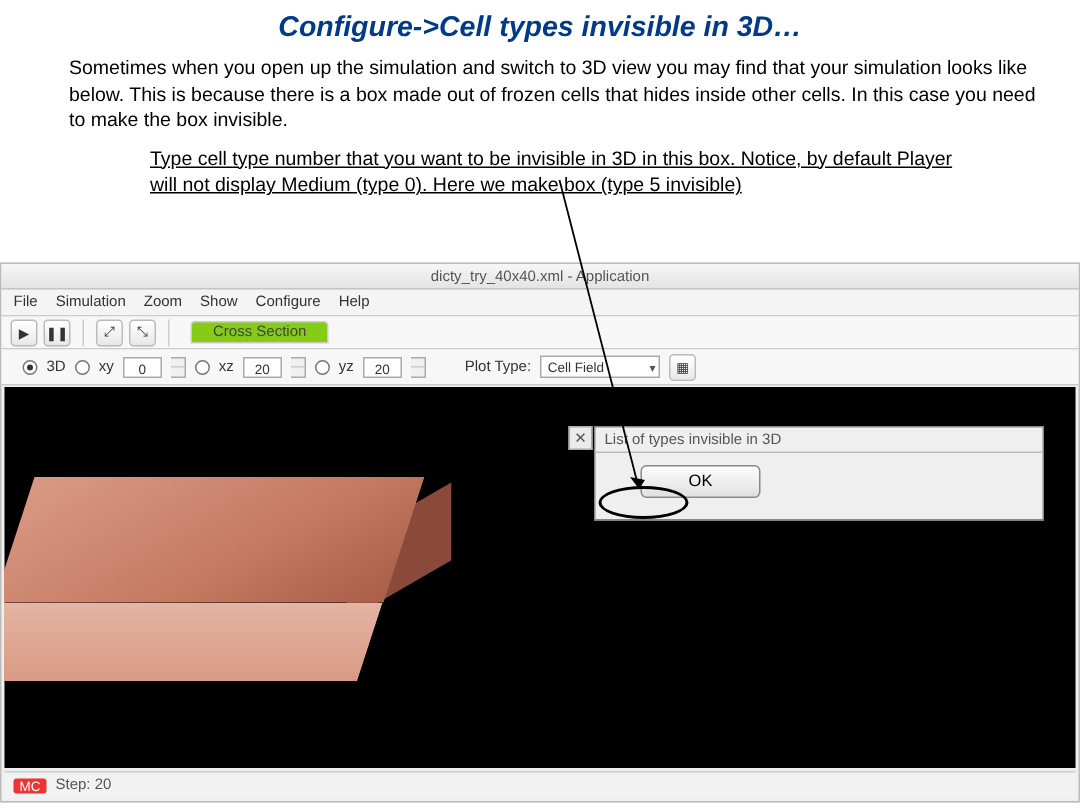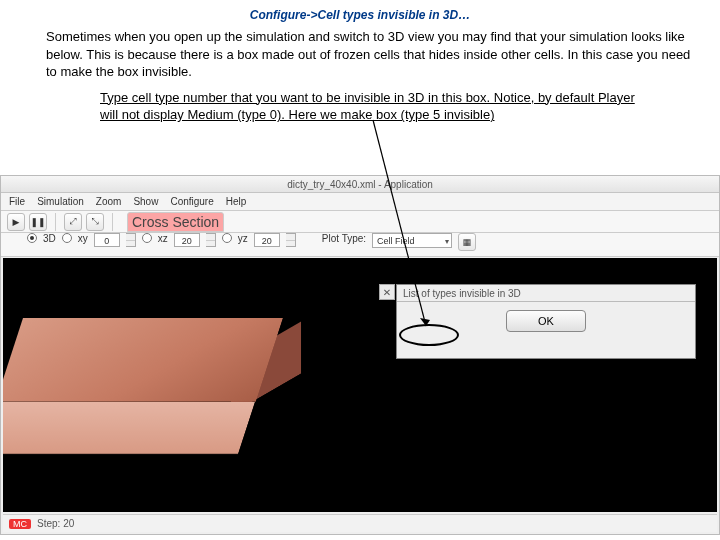--- a/index.html
+++ b/index.html
@@ -10,21 +10,21 @@
     background: #fff;
     font-family: Arial, sans-serif;
     font-size: 13px;
     color: #000;
     overflow: hidden;
     position: relative;
   }
   .title {
     text-align: center;
     font-weight: bold;
-    font-size: 12px;
+    font-size: 19px;
     color: #003a88;
     padding: 8px 0 6px 0;
     font-style: italic;
   }
   .para1 {
     padding: 0 22px 8px 22px;
     line-height: 1.35;
     margin-left: 24px;
   }
   .para2 {
@@ -85,35 +85,35 @@
     display: inline-flex;
     align-items: center;
     justify-content: center;
     font-size: 9px;
     color: #333;
   }
   .divider {
     width: 1px; height: 18px; background: #ccc; margin: 0 4px;
   }
   .sect-label {
-    font-size: 14px;
+    font-size: 10px;
     color: #444;
     border: 1px solid #ccc;
     border-radius: 3px 3px 0 0;
-    padding: 1px 4px;
-    background: #fca5a5;
+    padding: 1px 14px;
+    background: #84cc16;
     margin-left: 6px;
   }
   .opt-row {
     height: 24px;
     background: #f7f7f7;
     border-bottom: 1px solid #ccc;
     display: flex;
-    align-items: flex-start;
-    padding-left: 26px;
+    align-items: center;
+    padding-left: 14px;
     gap: 6px;
     font-size: 10px;
     color: #333;
   }
   .radio {
     width: 10px; height: 10px; border: 1px solid #777; border-radius: 50%; display:inline-block; position:relative; background:#fff;
   }
   .radio.on:after { content:""; position:absolute; left:2px; top:2px; width:4px; height:4px; background:#333; border-radius:50%; }
   .numbox {
     width: 26px; height: 14px; border:1px solid #aaa; background:#fff; font-size:9px; text-align:center; line-height:14px;
@@ -198,22 +198,22 @@
     width: 100%;
     height: 18px;
     border: 1px solid #999;
     background: #fff;
     font-size: 11px;
     padding: 0 4px;
     line-height: 18px;
   }
   .dlg-btns {
     display:flex;
-    justify-content: center;
-    padding: 8px 30px 26px 30px;
+    justify-content: space-between;
+    padding: 8px 30px 14px 30px;
   }
   .btn {
     width: 80px; height: 22px;
     border: 1px solid #888;
     border-radius: 4px;
     background: linear-gradient(#fdfdfd,#e0e0e0);
     font-size: 11px;
     text-align:center;
     line-height:20px;
   }

